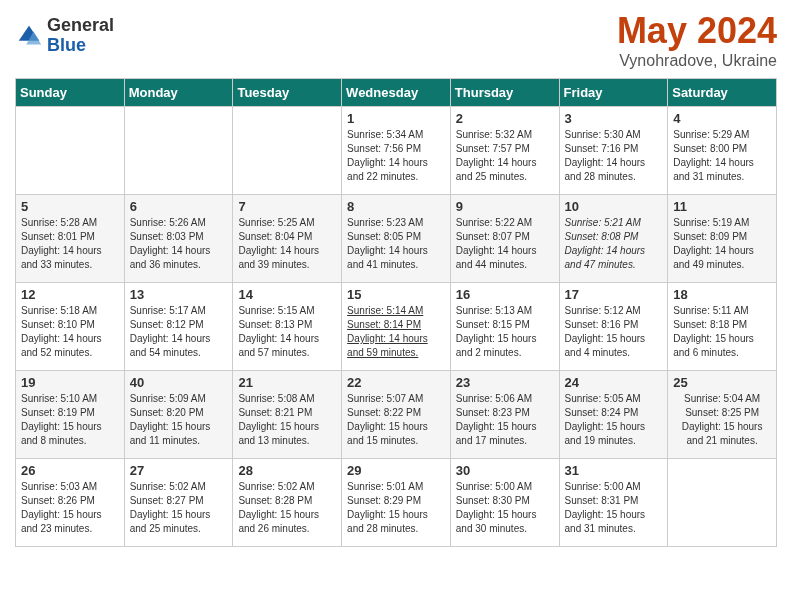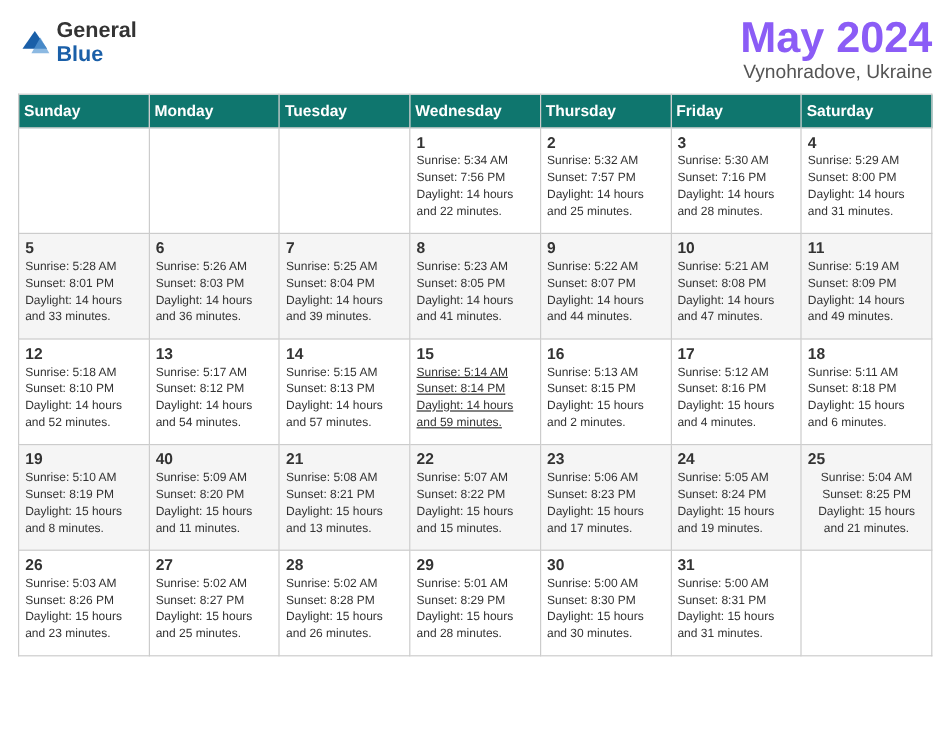--- a/index.html
+++ b/index.html
@@ -40,21 +40,21 @@
       width: 28px;
       height: 28px;
       margin-right: 4px;
     }
     .title-block {
       text-align: right;
     }
     .month-year {
       font-size: 36px;
       font-weight: bold;
-      color: #8b5cf6;
+      color: #c2410c;
     }
     .location {
       font-size: 16px;
       color: #555;
     }
     table {
       width: 100%;
       border-collapse: collapse;
       table-layout: fixed;
     }
@@ -192,21 +192,21 @@
         </td>
         <td>
           <div class="day-number">9</div>
           <div class="day-info" style="white-space: pre-line;">Sunrise: 5:22 AM
 Sunset: 8:07 PM
 Daylight: 14 hours
 and 44 minutes.</div>
         </td>
         <td>
           <div class="day-number">10</div>
-          <div class="day-info" style="white-space: pre-line;">Sunrise: 5:21 AM
+          <div class="day-info" style="white-space: pre-line; font-style: italic;">Sunrise: 5:21 AM
 Sunset: 8:08 PM
 Daylight: 14 hours
 and 47 minutes.</div>
         </td>
         <td>
           <div class="day-number">11</div>
           <div class="day-info" style="white-space: pre-line;">Sunrise: 5:19 AM
 Sunset: 8:09 PM
 Daylight: 14 hours
 and 49 minutes.</div>

